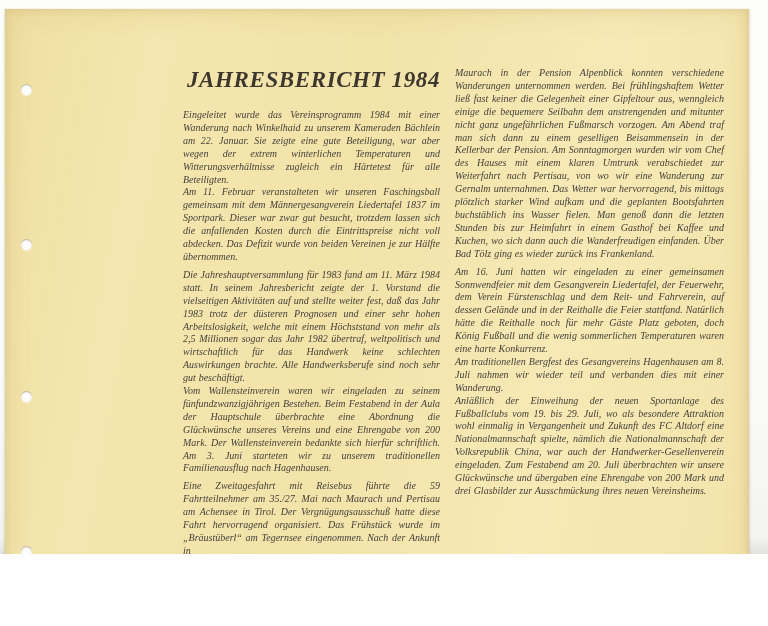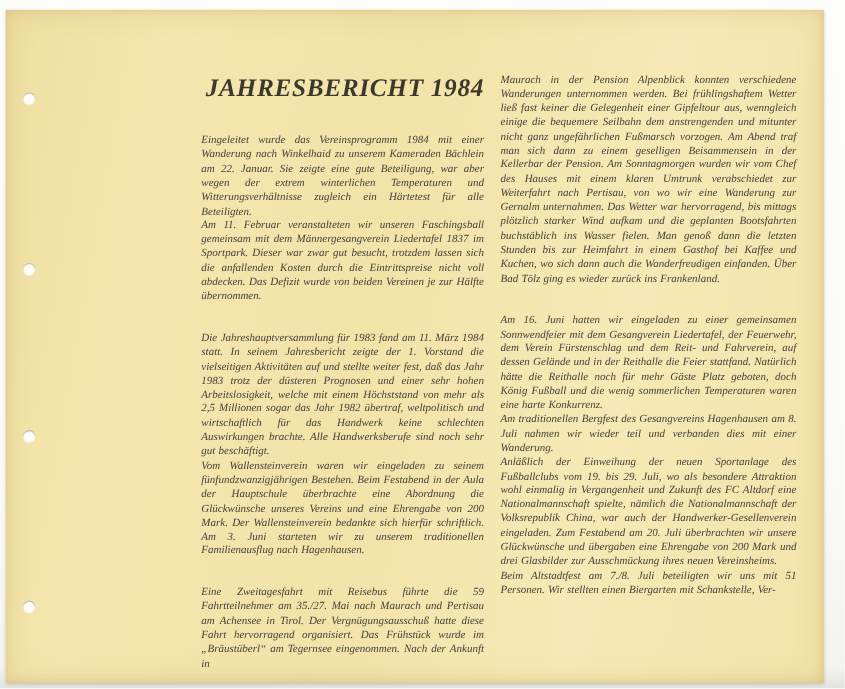--- a/index.html
+++ b/index.html
@@ -4,21 +4,21 @@
 <style>
   html, body {
     margin: 0;
     padding: 0;
     background: #ffffff;
     font-family: "Liberation Serif", "DejaVu Serif", serif;
   }
   .screenshot {
     position: relative;
     width: 768px;
-    height: 626px;
+    height: 554px;
     background: linear-gradient(180deg, #fdfdfc 0%, #fafaf8 70%, #f3f3f0 97%, #e2e2de 100%);
     overflow: hidden;
   }
   .paper {
     position: absolute;
     left: 5px;
     top: 9px;
     width: 744px;
     height: 612px;
     background:
@@ -72,25 +72,25 @@
     color: #46413a;
     text-align: justify;
     hyphens: auto;
     -webkit-hyphens: auto;
   }
   .column p {
     margin: 0;
     word-spacing: 0.4px;
   }
   .column p.spaced {
-    margin-top: 25px;
+    margin-top: 5px;
   }
   .col-left {
     left: 178px;
-    top: 113px;
+    top: 100px;
     width: 257px;
   }
   .col-right {
     left: 450px;
     top: 58px;
     width: 269px;
   }
 </style>
 </head>
 <body>
@@ -111,17 +111,16 @@
       <p class="spaced">Die Jahreshauptversammlung für 1983 fand am 11. März 1984 statt. In seinem Jahresbericht zeigte der 1. Vorstand die vielseitigen Aktivitäten auf und stellte weiter fest, daß das Jahr 1983 trotz der düsteren Prognosen und einer sehr hohen Arbeitslosigkeit, welche mit einem Höchststand von mehr als 2,5 Millionen sogar das Jahr 1982 übertraf, weltpolitisch und wirtschaftlich für das Handwerk keine schlechten Auswirkungen brachte. Alle Handwerksberufe sind noch sehr gut beschäftigt.</p>
       <p>Vom Wallensteinverein waren wir eingeladen zu seinem fünfundzwanzigjährigen Bestehen. Beim Festabend in der Aula der Hauptschule überbrachte eine Abordnung die Glückwünsche unseres Vereins und eine Ehrengabe von 200 Mark. Der Wallensteinverein bedankte sich hierfür schriftlich. Am 3. Juni starteten wir zu unserem traditionellen Familienausflug nach Hagenhausen.</p>
       <p class="spaced">Eine Zweitagesfahrt mit Reisebus führte die 59 Fahrtteilnehmer am 35./27. Mai nach Maurach und Pertisau am Achensee in Tirol. Der Vergnügungsausschuß hatte diese Fahrt hervorragend organisiert. Das Frühstück wurde im „Bräustüberl“ am Tegernsee eingenommen. Nach der Ankunft in</p>
     </div>
 
     <div class="column col-right">
       <p>Maurach in der Pension Alpenblick konnten verschiedene Wanderungen unternommen werden. Bei frühlingshaftem Wetter ließ fast keiner die Gelegenheit einer Gipfeltour aus, wenngleich einige die bequemere Seilbahn dem anstrengenden und mitunter nicht ganz ungefährlichen Fußmarsch vorzogen. Am Abend traf man sich dann zu einem geselligen Beisammensein in der Kellerbar der Pension. Am Sonntagmorgen wurden wir vom Chef des Hauses mit einem klaren Umtrunk verabschiedet zur Weiterfahrt nach Pertisau, von wo wir eine Wanderung zur Gernalm unternahmen. Das Wetter war hervorragend, bis mittags plötzlich starker Wind aufkam und die geplanten Bootsfahrten buchstäblich ins Wasser fielen. Man genoß dann die letzten Stunden bis zur Heimfahrt in einem Gasthof bei Kaffee und Kuchen, wo sich dann auch die Wanderfreudigen einfanden. Über Bad Tölz ging es wieder zurück ins Frankenland.</p>
       <p class="spaced">Am 16. Juni hatten wir eingeladen zu einer gemeinsamen Sonnwendfeier mit dem Gesangverein Liedertafel, der Feuerwehr, dem Verein Fürstenschlag und dem Reit- und Fahrverein, auf dessen Gelände und in der Reithalle die Feier stattfand. Natürlich hätte die Reithalle noch für mehr Gäste Platz geboten, doch König Fußball und die wenig sommerlichen Temperaturen waren eine harte Konkurrenz.</p>
       <p>Am traditionellen Bergfest des Gesangvereins Hagenhausen am 8. Juli nahmen wir wieder teil und verbanden dies mit einer Wanderung.</p>
       <p>Anläßlich der Einweihung der neuen Sportanlage des Fußballclubs vom 19. bis 29. Juli, wo als besondere Attraktion wohl einmalig in Vergangenheit und Zukunft des FC Altdorf eine Nationalmannschaft spielte, nämlich die Nationalmannschaft der Volksrepublik China, war auch der Handwerker-Gesellenverein eingeladen. Zum Festabend am 20. Juli überbrachten wir unsere Glückwünsche und übergaben eine Ehrengabe von 200 Mark und drei Glasbilder zur Ausschmückung ihres neuen Vereinsheims.</p>
-      <p>Beim Altstadtfest am 7./8. Juli beteiligten wir uns mit 51 Personen. Wir stellten einen Biergarten mit Schankstelle, Ver-</p>
     </div>
 
   </div>
 </div>
 
 </body></html>

